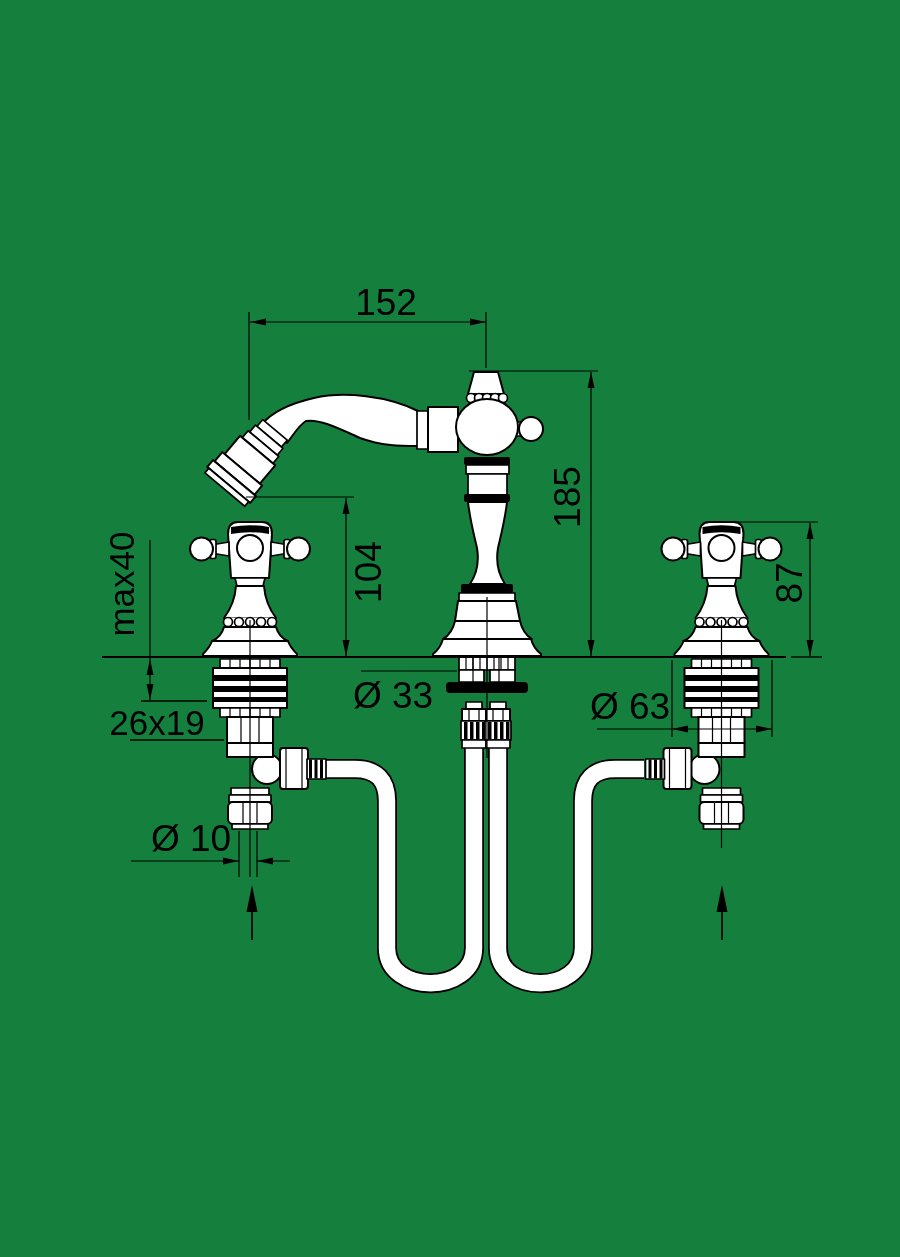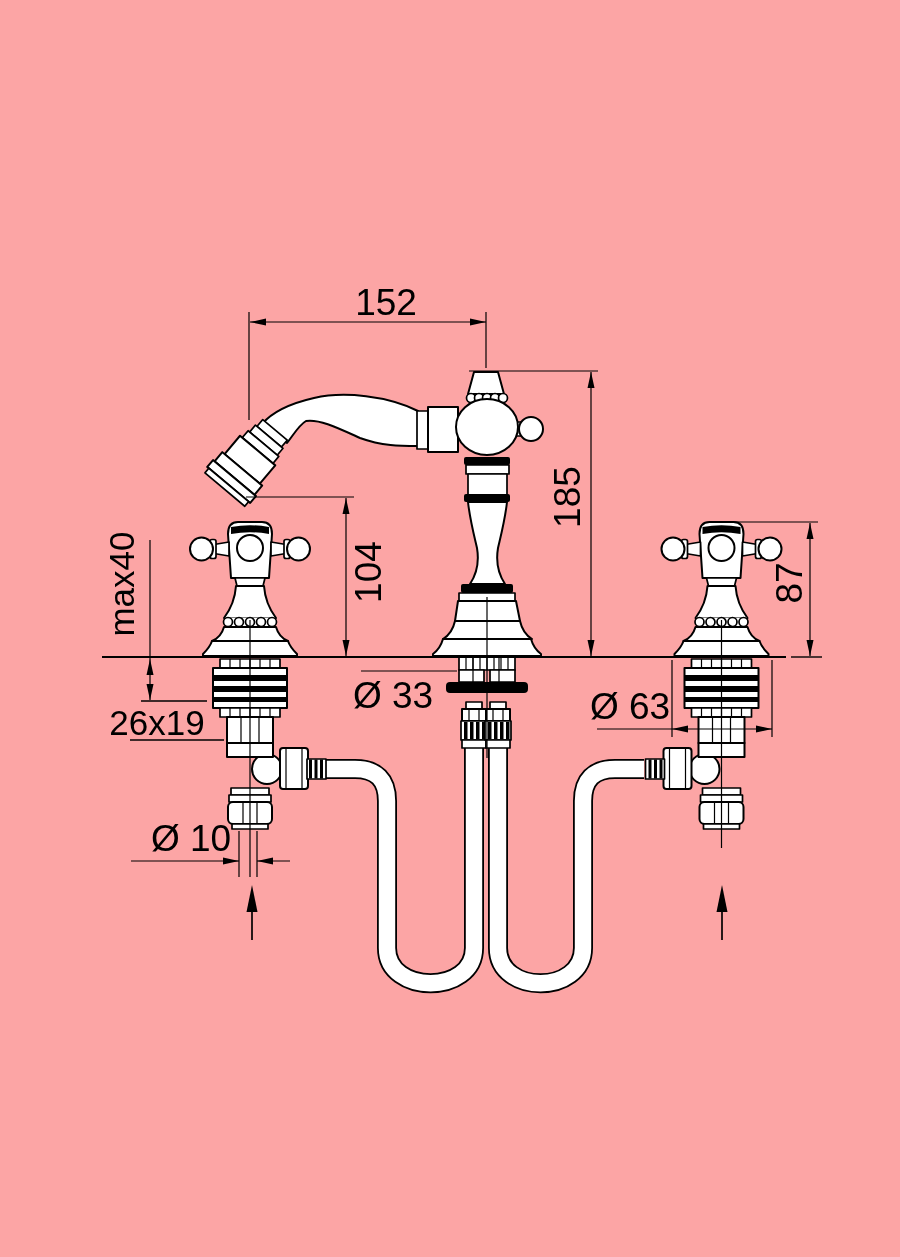--- a/index.html
+++ b/index.html
@@ -1,16 +1,16 @@
 <!DOCTYPE html>
 <html><head>
 <meta charset="utf-8">
 <style>
   html,body{margin:0;padding:0;background:#fff;}
-  #stage{position:relative;width:900px;height:1257px;background:#fca5a5;overflow:hidden;}
+  #stage{position:relative;width:900px;height:1257px;background:#15803d;overflow:hidden;}
   svg{display:block;}
   .s2w {stroke:#000;stroke-width:2;fill:#fff;stroke-linejoin:round;}
   .s17w{stroke:#000;stroke-width:1.7;fill:#fff;stroke-linejoin:round;}
   .thin{stroke:#000;stroke-width:1.2;fill:none;}
   .med {stroke:#000;stroke-width:1.7;fill:none;}
   .bar {fill:#000;stroke:none;}
   .arr {fill:#000;stroke:none;}
   .hoseO{stroke:#000;stroke-width:20;fill:none;}
   .hoseI{stroke:#fff;stroke-width:16.4;fill:none;}
   .dimtxt{font-family:"Liberation Sans","DejaVu Sans",sans-serif;font-size:37px;fill:#000;}

